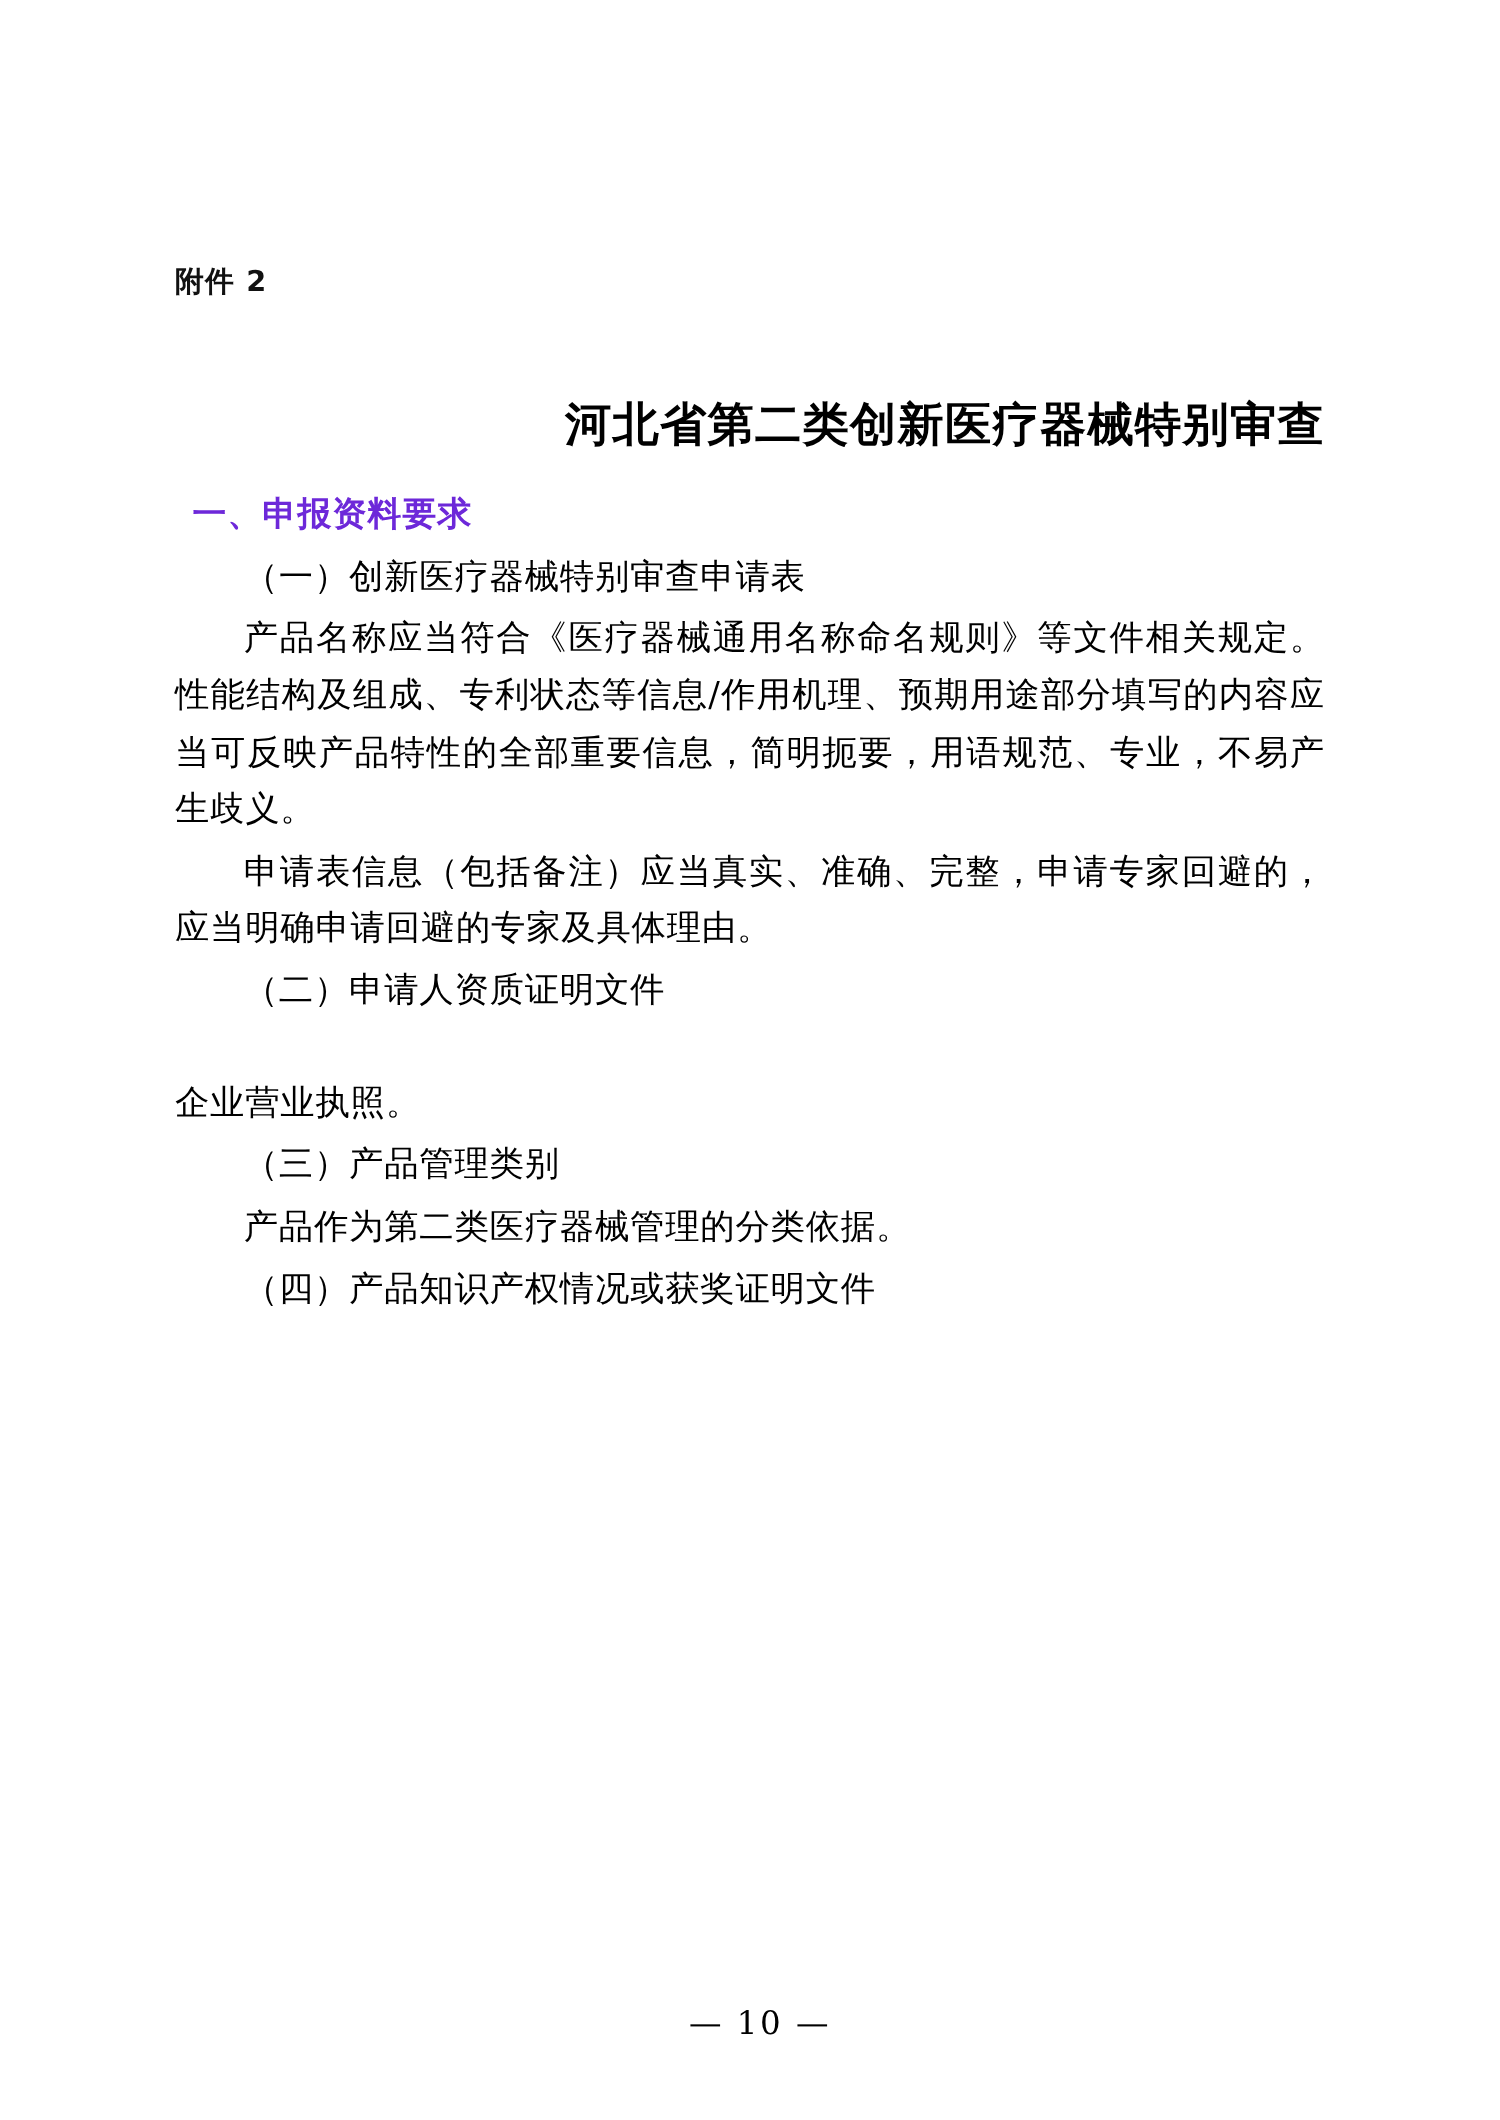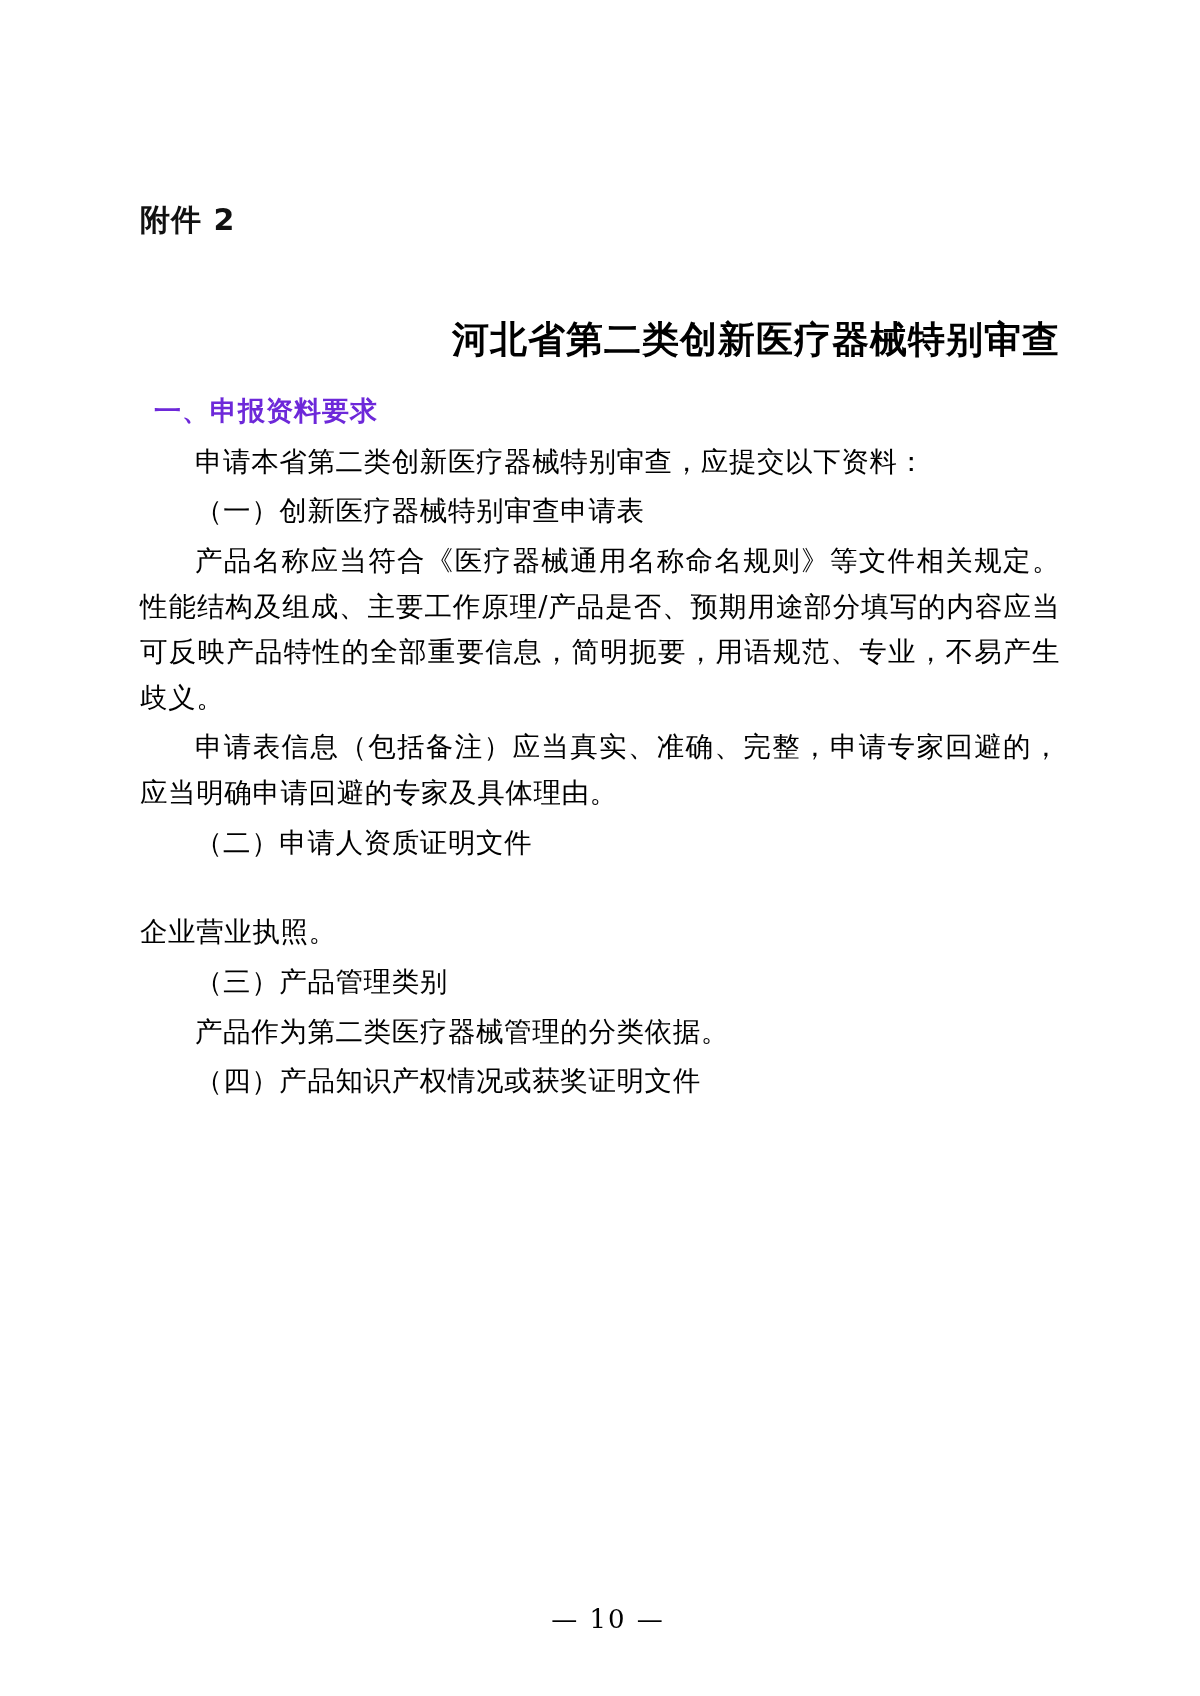--- a/index.html
+++ b/index.html
@@ -17,25 +17,25 @@
   }
   .page {
     box-sizing: border-box;
     width: 1200px;
     height: 1696px;
     padding: 200px 140px 0 140px;
     position: relative;
   }
   .attachment-label {
     font-family: "DejaVu Sans", "Liberation Sans", sans-serif;
-    font-size: 30px;
+    font-size: 23px;
     font-weight: 700;
     letter-spacing: 1px;
     color: #111;
-    margin: 0 0 72px 0;
+    margin: 10px 0 72px 0;
   }
   .doc-title {
     text-align: right;
     font-family: "DejaVu Serif", "Liberation Serif", serif;
     font-weight: 700;
     font-size: 37px;
     line-height: 1.45;
     letter-spacing: 1px;
     margin: 0 0 26px 0;
     color: #000;
@@ -89,23 +89,22 @@
 <div class="page">
 
   <div class="attachment-label">附件 2</div>
 
   <h1 class="doc-title">
     <span class="line">河北省第二类创新医疗器械特别审查</span>
   </h1>
 
   <h2 class="section-heading">一、申报资料要求</h2>
 
-  <p class="body-text">申请本省第二类创新医疗器械特别审查，应提交以下资料：</p>
   <p class="body-text">（一）创新医疗器械特别审查申请表</p>
-  <p class="body-text">产品名称应当符合《医疗器械通用名称命名规则》等文件相关规定。性能结构及组成、主要工作原理/产品是否、预期用途部分填写的内容应当可反映产品特性的全部重要信息，简明扼要，用语规范、专业，不易产生歧义。</p>
+  <p class="body-text">产品名称应当符合《医疗器械通用名称命名规则》等文件相关规定。性能结构及组成、专利状态等信息/作用机理、预期用途部分填写的内容应当可反映产品特性的全部重要信息，简明扼要，用语规范、专业，不易产生歧义。</p>
   <p class="body-text">申请表信息（包括备注）应当真实、准确、完整，申请专家回避的，应当明确申请回避的专家及具体理由。</p>
   <p class="body-text">（二）申请人资质证明文件</p>
   <p class="body-text no-indent">企业营业执照。</p>
   <p class="body-text">（三）产品管理类别</p>
   <p class="body-text">产品作为第二类医疗器械管理的分类依据。</p>
   <p class="body-text">（四）产品知识产权情况或获奖证明文件</p>
 
   <div class="page-number">— 10 —</div>
 
 </div>

